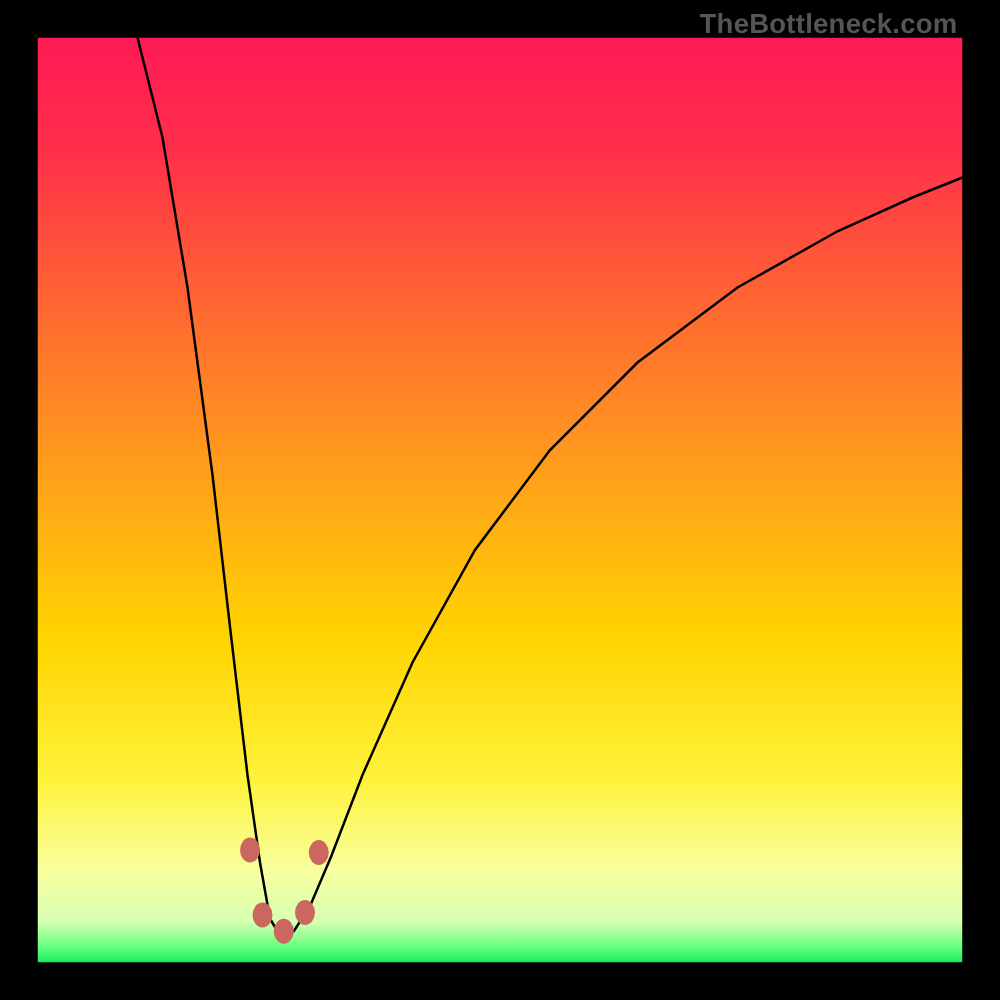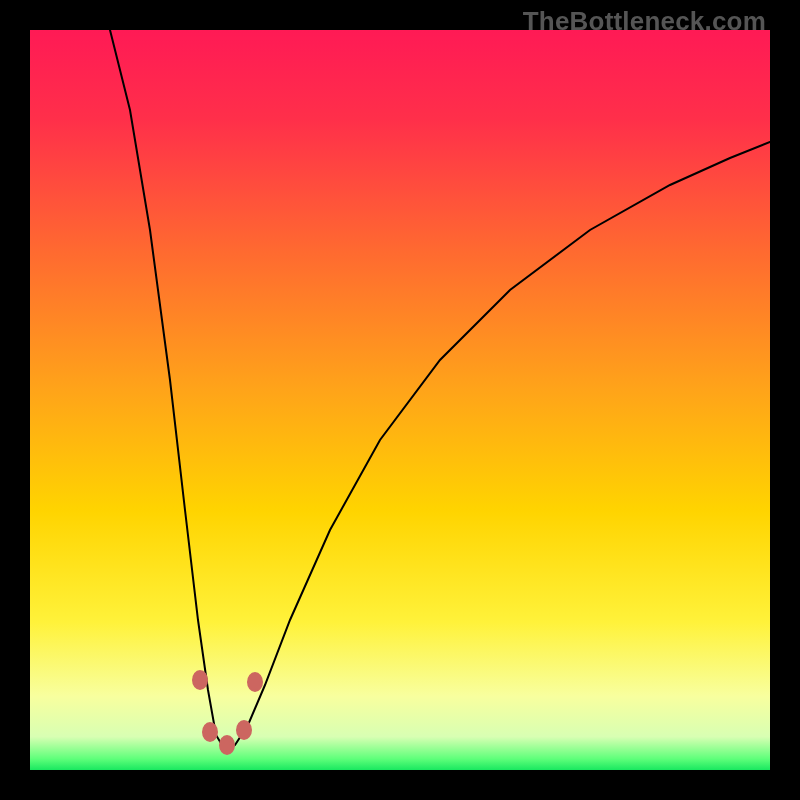--- a/index.html
+++ b/index.html
@@ -31,21 +31,21 @@
     left: 0;
     top: 0;
     width: 740px;
     height: 740px;
     pointer-events: none;
   }
   .watermark {
     position: absolute;
     top: 6px;
     right: 34px;
-    font-size: 26px;
+    font-size: 22px;
     font-weight: 600;
     color: #555;
     letter-spacing: 0.2px;
     font-family: Arial, Helvetica, sans-serif;
   }
   .marker {
     position: absolute;
     width: 16px;
     height: 20px;
     border-radius: 8px / 10px;

